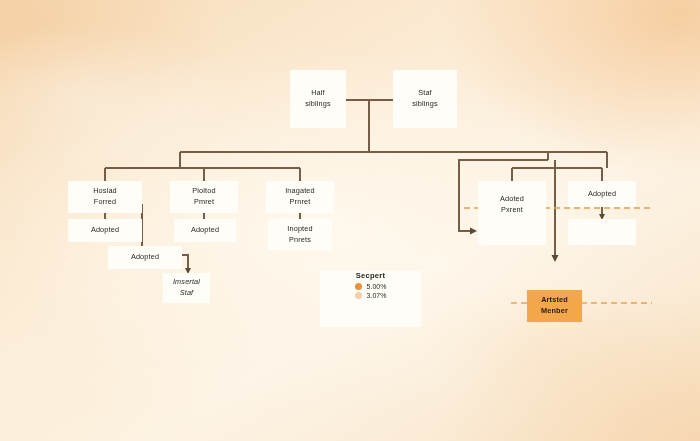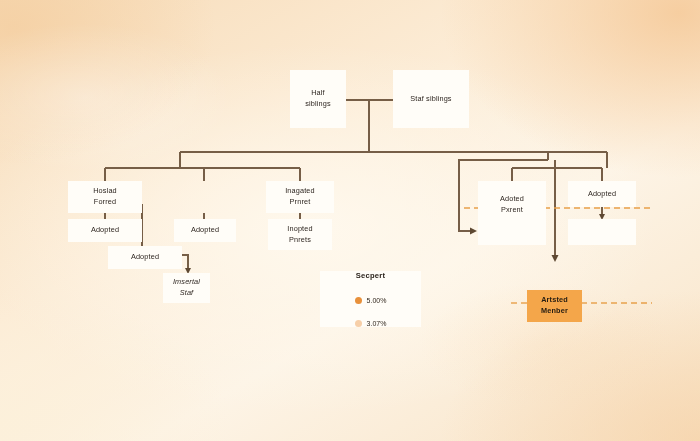--- a/index.html
+++ b/index.html
@@ -63,21 +63,21 @@
   
   .legend{
     position:absolute;
     left:320px; top:271px;
     width:101px; height:56px;
     background:#fffdf8;
     z-index:4;
     display:flex;
     flex-direction:column;
     align-items:center;
-    justify-content:space-between;
+    justify-content:flex-start;
     gap:2px;
     filter: blur(0.3px);
   }
   .legend-title{
     font-size:7.6px;
     font-weight:700;
     color:#2c241d;
     letter-spacing:0.2px;
     margin-bottom:1px;
   }
@@ -150,21 +150,21 @@
     <g stroke="#e8a04a" stroke-width="1.3" stroke-dasharray="6 4" fill="none">
       <line x1="464" y1="208" x2="652" y2="208"></line>
       <line x1="511" y1="303" x2="652" y2="303"></line>
     </g>
   </svg>
 
   <div class="node" style="left:290px; top:70px; width:56px; height:58px;">
     <span>Half siblings</span>
   </div>
 
-  <div class="node" style="left:393px; top:70px; width:76px; height:58px;">
+  <div class="node" style="left:393px; top:70px; width:64px; height:58px;">
     <span>Staf siblings</span>
   </div>
 
   <div class="node" style="left:68px; top:181px; width:74px; height:32px;text-align:center;">
     <span>
       <span>Hoslad</span>
       <span>Forred</span>
     </span>
   </div>
 
@@ -176,20 +176,26 @@
     <span>Adopted</span>
   </div>
 
   <div class="node" style="left:163px; top:273px; width:47px; height:30px;font-style:italic;">
     <span>
       <span>Imsertal</span>
       <span>Staf</span>
     </span>
   </div>
 
+  <div class="node" style="left:170px; top:181px; width:68px; height:32px;">
+    <span>
+      <span>Pioltod</span>
+      <span>Pmret</span>
+    </span>
+  </div>
 
   <div class="node" style="left:174px; top:219px; width:62px; height:23px;">
     <span>Adopted</span>
   </div>
 
   <div class="node" style="left:266px; top:181px; width:68px; height:32px;">
     <span>
       <span>Inagated</span>
       <span>Prnret</span>
     </span>

